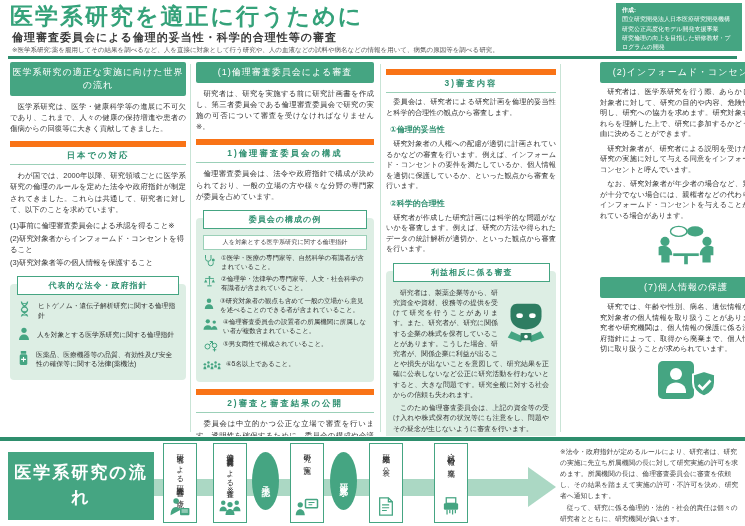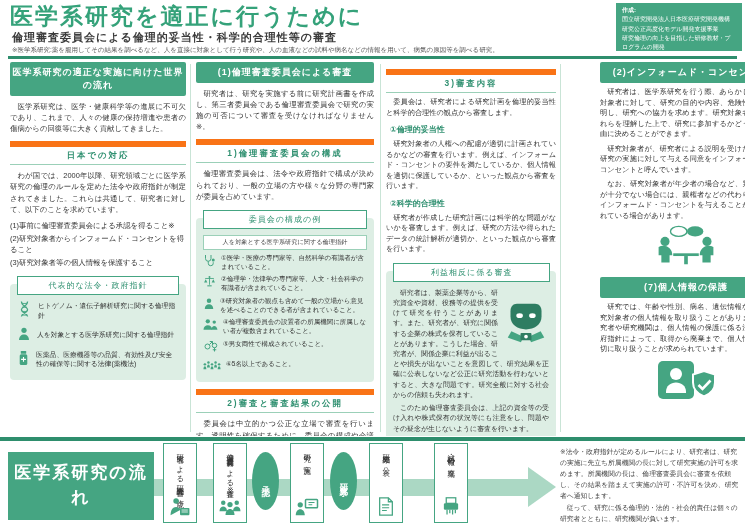--- a/index.html
+++ b/index.html
@@ -14,29 +14,29 @@
   .credit .c-label{font-weight:bold;}
   .hrule{position:absolute;left:8px;top:56px;width:729px;height:3px;background:#2e8e6d;}
   
   .col{position:absolute;top:62px;height:374px;overflow:hidden;}
   #col1{left:10px;width:176px;}
   #col2{left:196px;width:178px;}
   #col3{left:386px;width:170px;}
   #col4{left:568px;width:172px;margin-left:32px;}
   .vsep{position:absolute;top:64px;height:368px;width:1px;background:#c9e4d6;}
   #vsep1{left:190px;} #vsep2{left:380px;} #vsep3{left:560px;}
-  .green-bar{background:#45a582;color:#fff;font-weight:bold;font-size:9px;text-align:center;
+  .green-bar{background:#45a582;color:#fff;font-weight:normal;font-size:9px;text-align:center;
              padding:4px 2px;letter-spacing:1px;border-radius:2px;}
   .body-p{font-size:7.4px;line-height:1.5;text-align:justify;margin:5px 0;text-indent:1em;}
   #col3 .body-p, #col4 .body-p{font-size:7.2px;line-height:1.46;margin:4px 0;}
   .sub-hd{font-size:8.4px;color:#2f9070;font-weight:bold;text-align:center;
           border-top:6px solid #f97316;border-bottom:1px solid #9bd0b8;padding:3px 0;margin:7px 0 4px;letter-spacing:2px;}
   .list-p{font-size:7.4px;line-height:1.5;margin:2px 0;}
   .panel{background:#ddeee4;border-radius:4px;padding:8px 7px 5px;margin-top:16px;}
-  .panel-label{background:#fff;border:1px solid #45a582;color:#2f9070;font-weight:normal;font-size:8px;
+  .panel-label{background:#fff;border:1px solid #45a582;color:#2f9070;font-weight:bold;font-size:8px;
                text-align:center;padding:3px 20px;width:74%;margin:-16px auto 6px;letter-spacing:1px;}
   .law-item{display:flex;align-items:center;gap:6px;margin:6px 0;font-size:6.8px;line-height:1.4;}
   .inner-bar{background:#fff;border:1px solid #9bd0b8;font-size:6.2px;text-align:center;padding:2px 1px;margin-bottom:4px;color:#444;}
   .cmt-item{display:flex;align-items:flex-start;gap:5px;margin:4px 0;font-size:6.5px;line-height:1.35;}
   .cmt-item .icn, .law-item .icn{flex:0 0 auto;}
   .num-hd{font-size:8px;color:#2f9070;font-weight:bold;margin:6px 4px 1px;}
   .coi-p{font-size:6.9px;line-height:1.48;text-align:justify;text-indent:1em;margin:3px 0;}
   .thief-wrap{float:right;margin:14px 0 2px 5px;}
   .center-ill{text-align:center;margin:4px 0 6px;}
   

